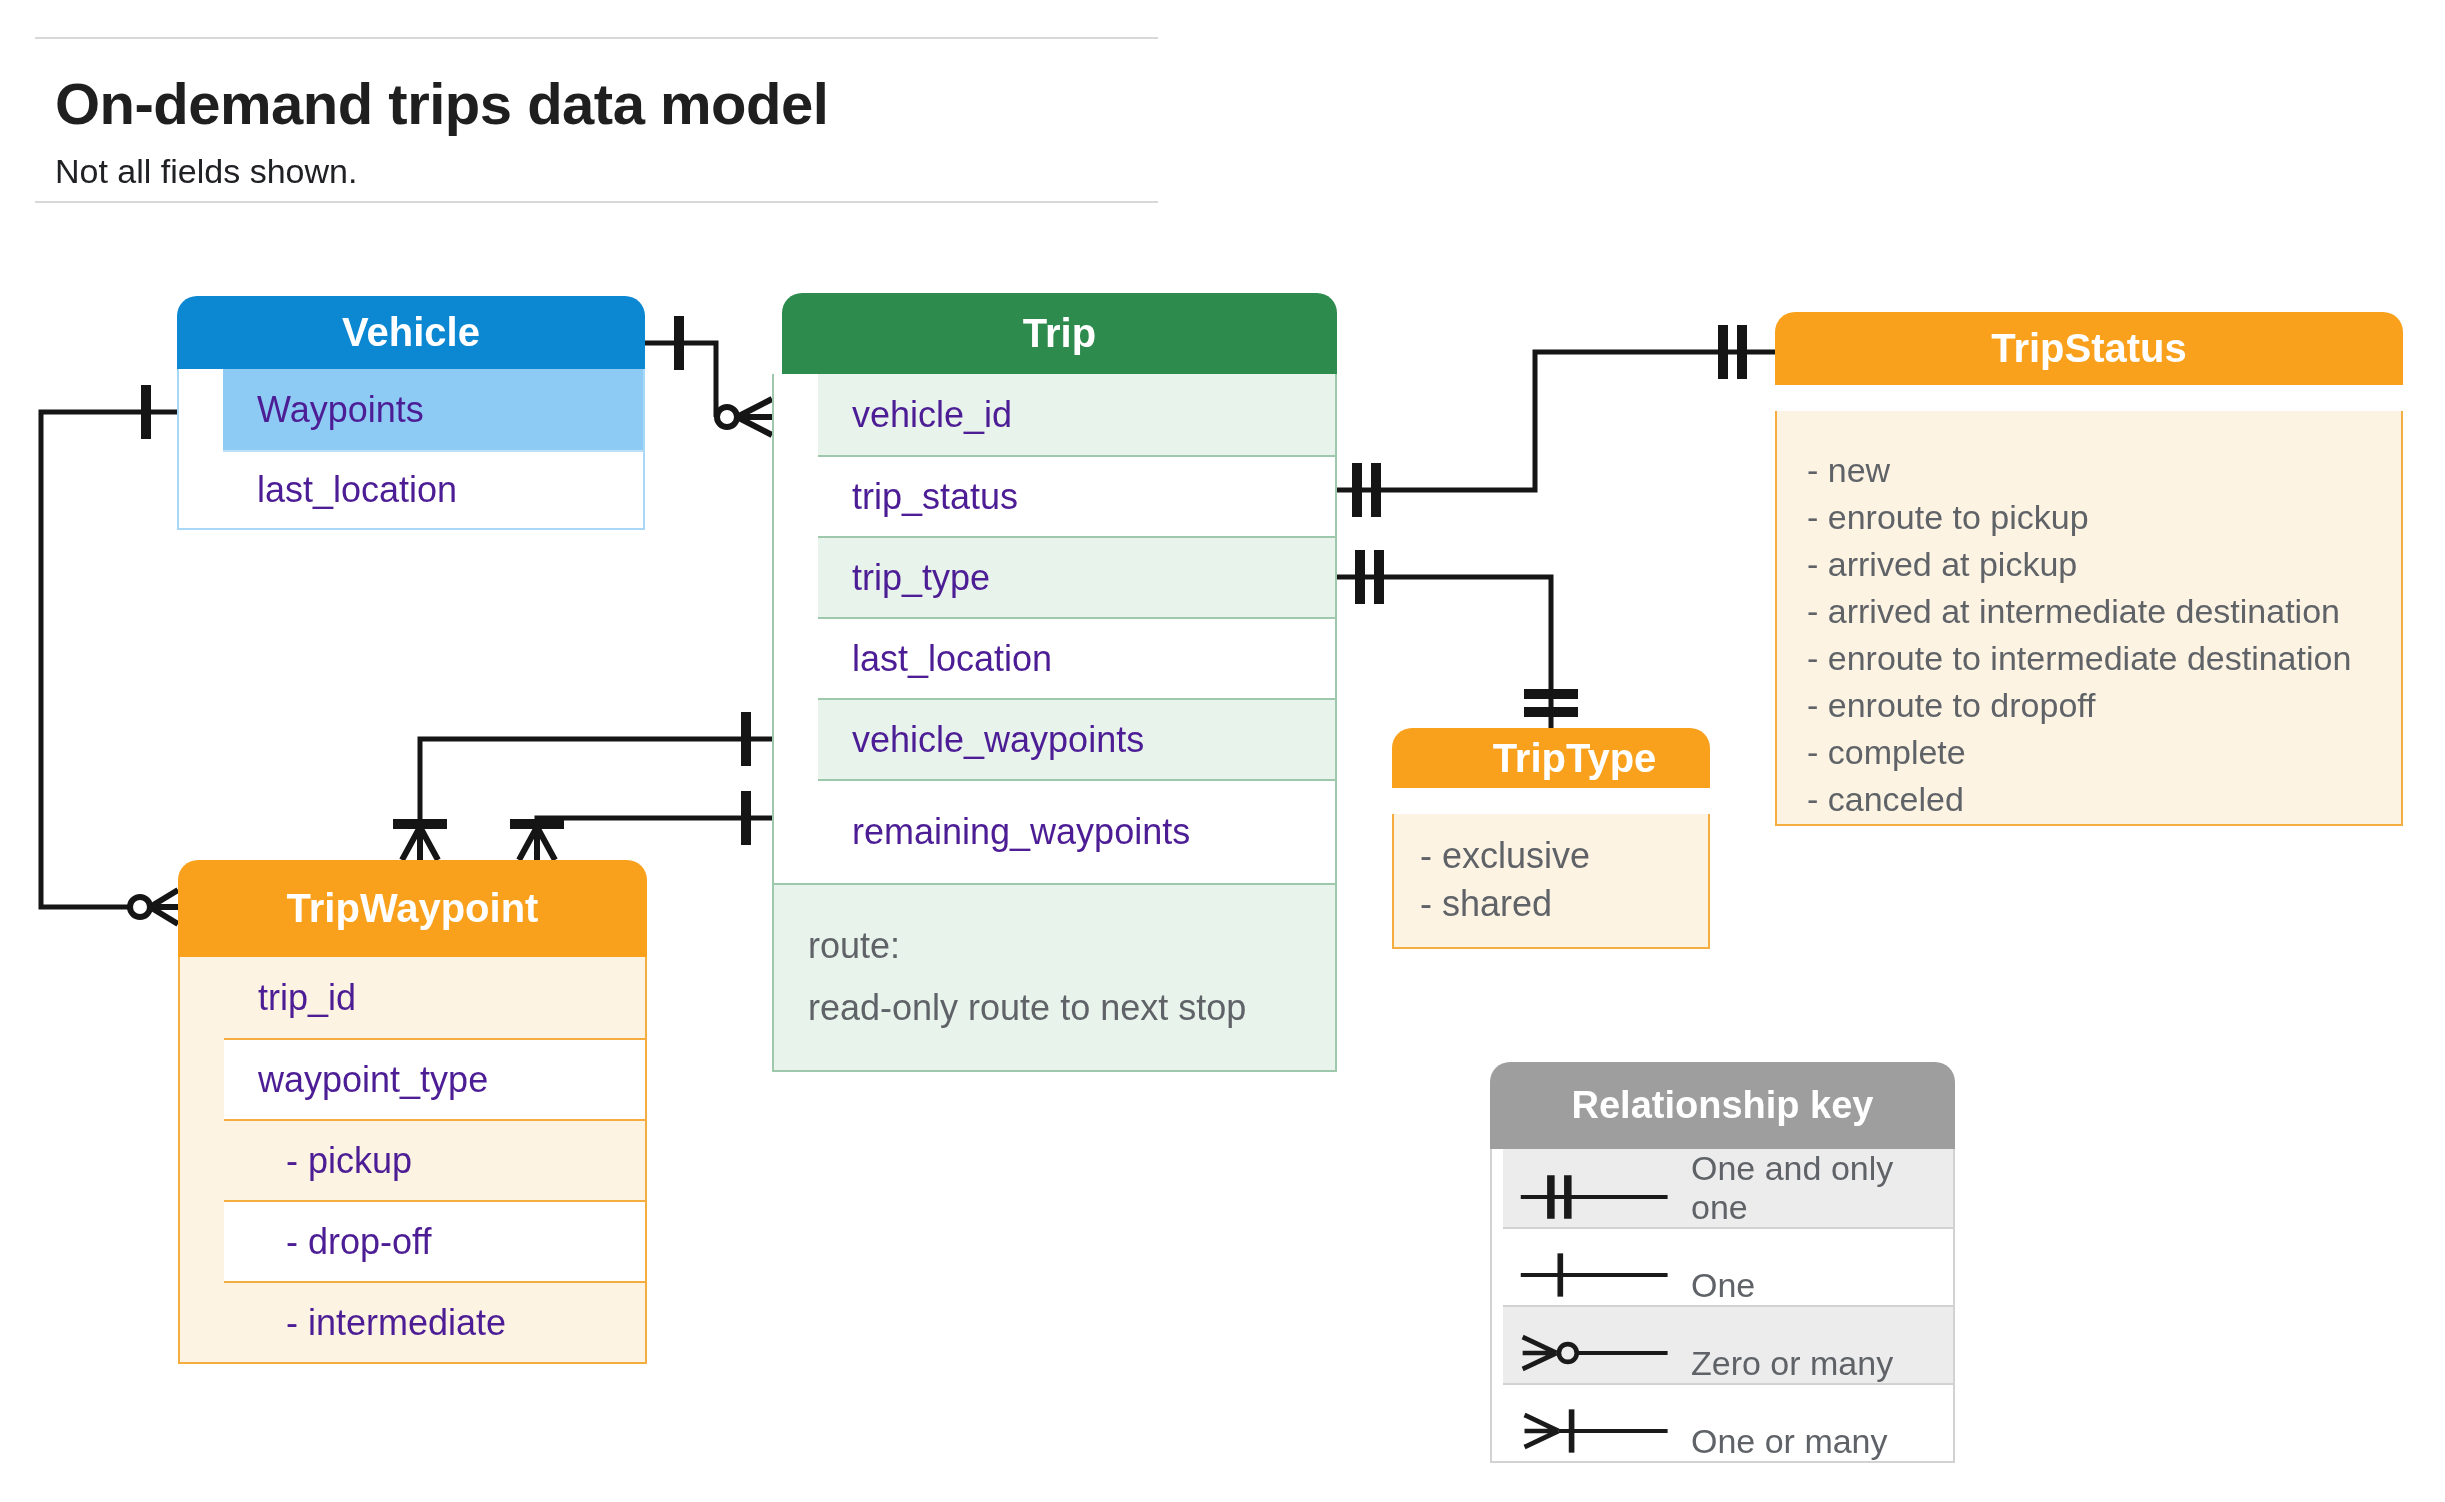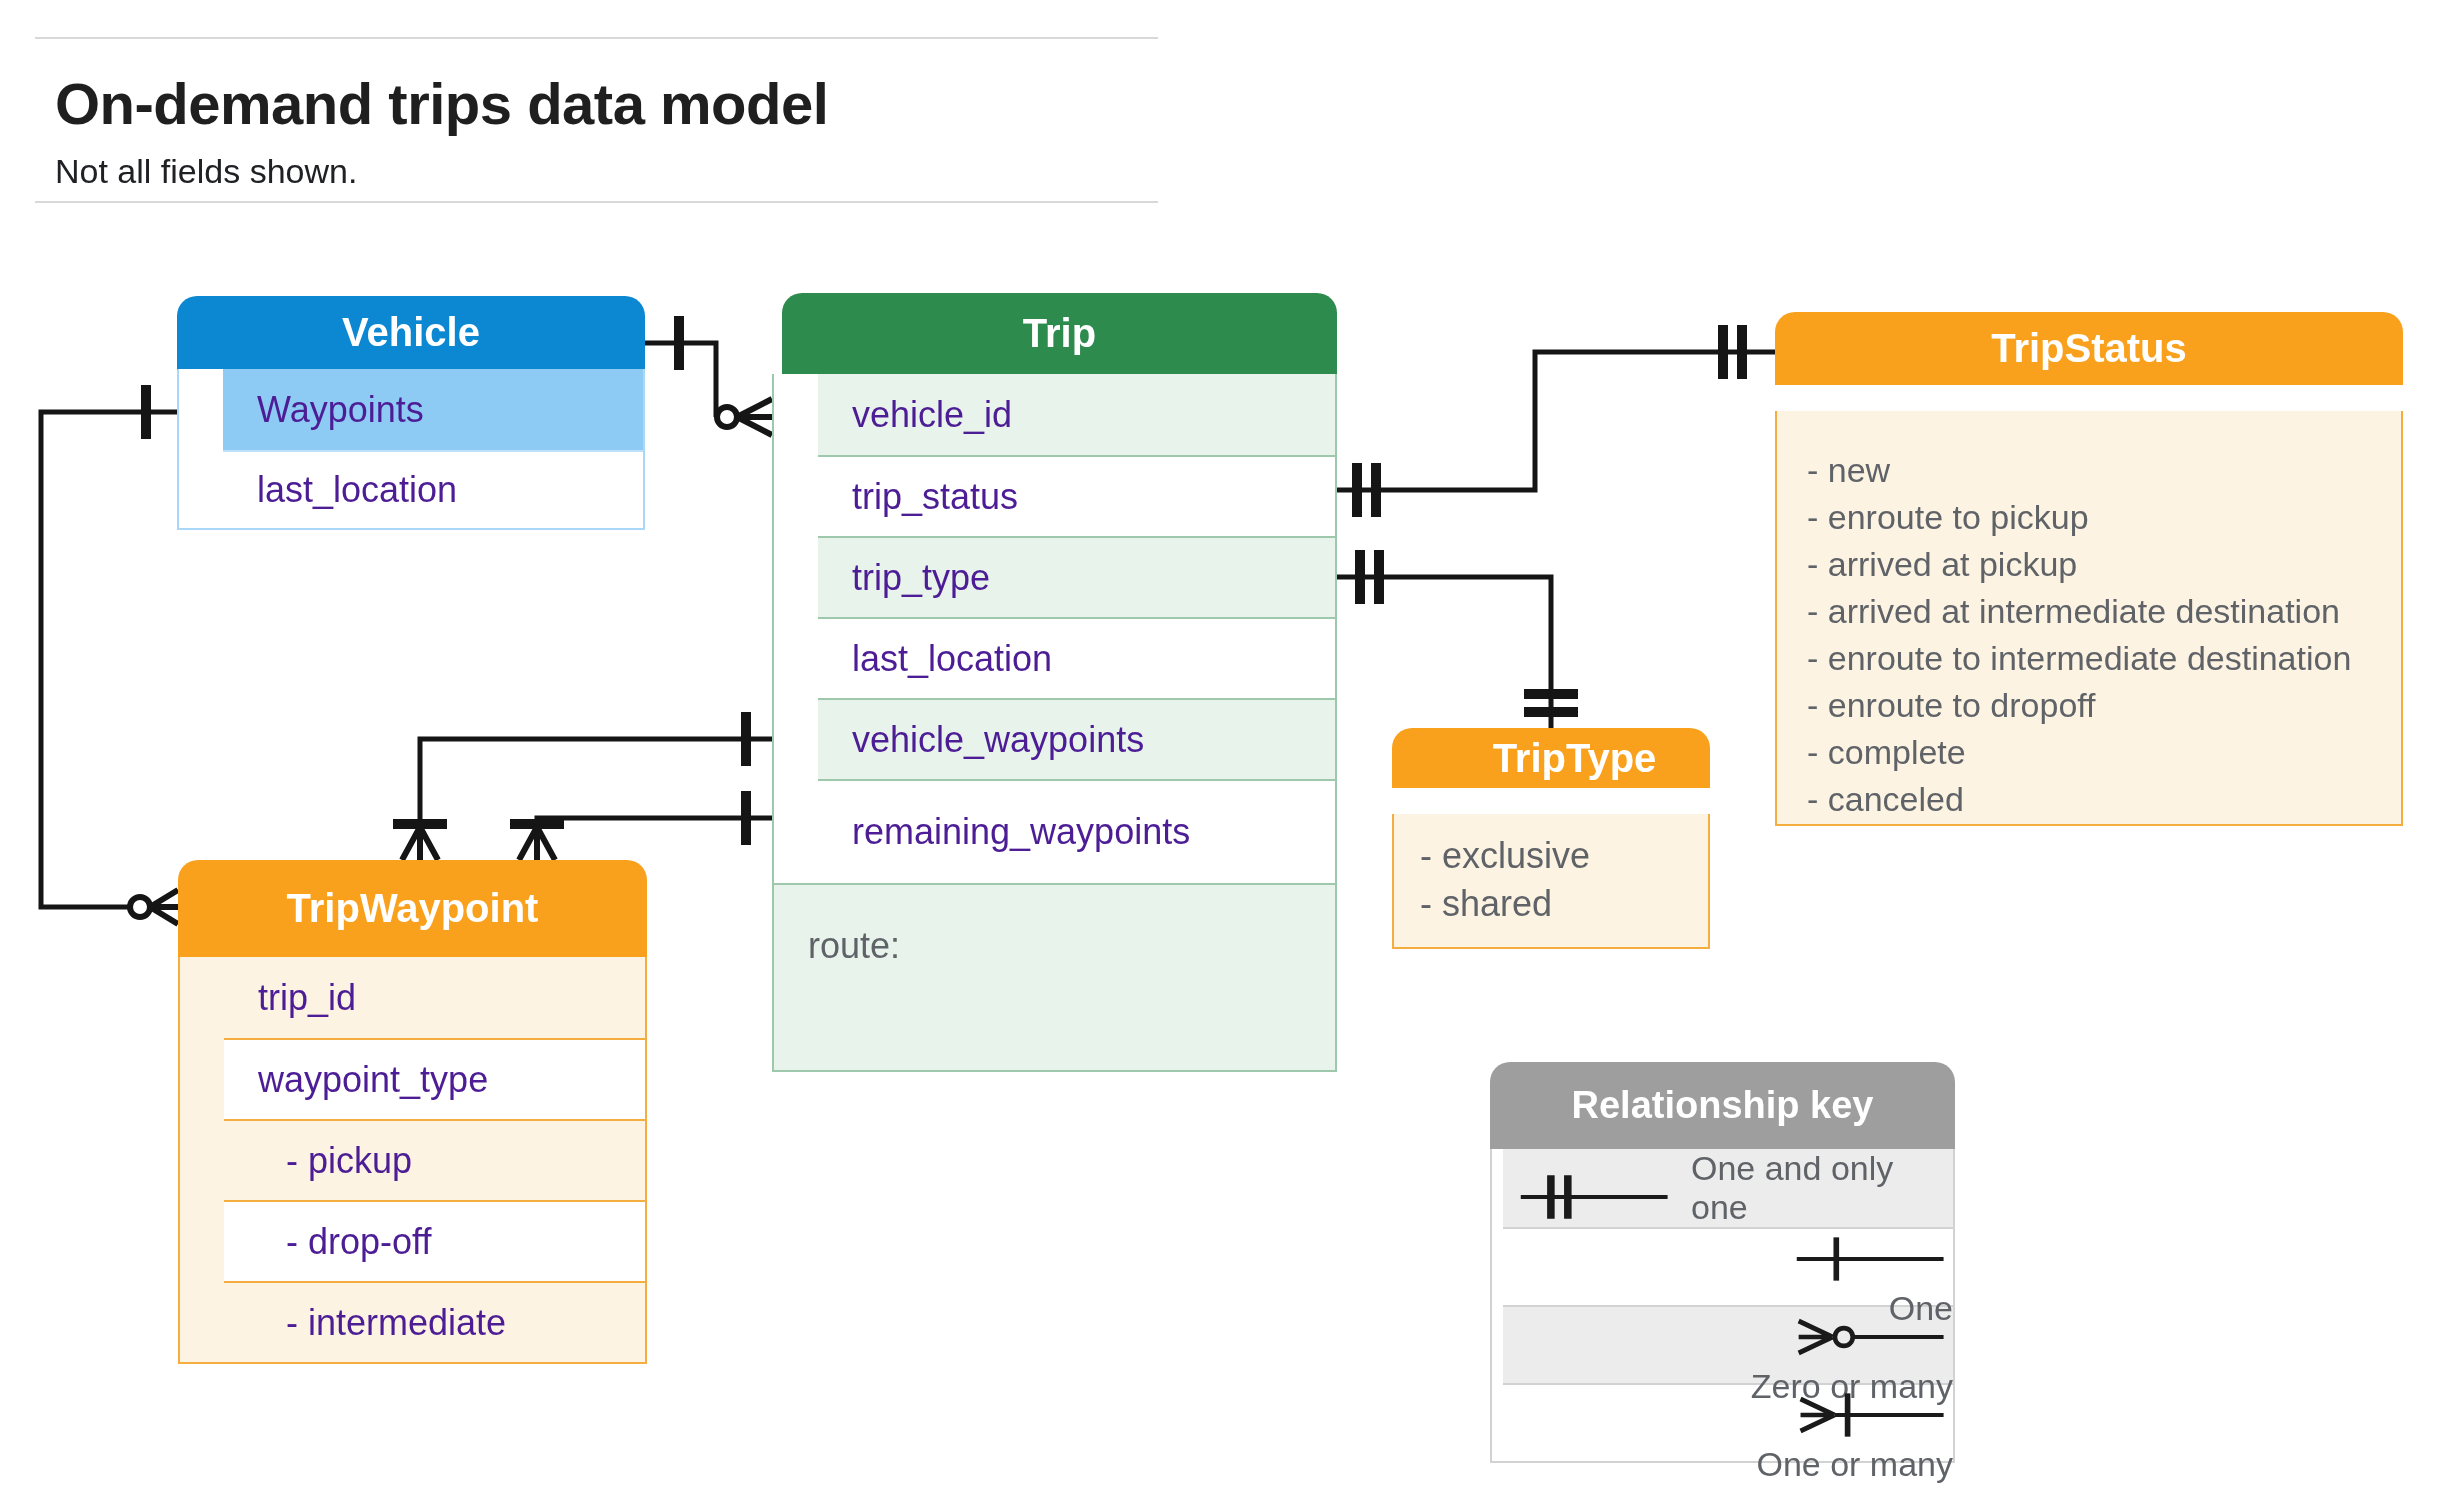--- a/index.html
+++ b/index.html
@@ -56,21 +56,21 @@
   .triptype .enum-list div{line-height:48px;font-size:36px;}
 
   
   .legend .ent-header{background:#9e9e9e;font-size:38px;}
   .legend .ent-body{border:2px solid #d2d2d2;border-top:none;}
   .legend-row{
     box-sizing:border-box;height:78px;display:flex;align-items:flex-end;
     background:#ffffff;padding-left:14px;margin-left:11px;
   }
   .legend-row.alt{background:#ececec;}
-  .legend-row + .legend-row{border-top:2px solid #d2d2d2;flex-direction:column;}
+  .legend-row + .legend-row{border-top:2px solid #d2d2d2;}
   .legend-label{font-size:34px;color:#5f6368;margin-left:14px;}
   .sym{flex:0 0 auto;}
 
   
   .wires{position:absolute;left:0;top:0;z-index:0;}
   .entity{z-index:1;}
   .wire{stroke:#151515;stroke-width:5;fill:none;}
   .tick{stroke:#151515;stroke-width:10;fill:none;}
   .prong{stroke:#151515;stroke-width:6;fill:none;}
   .ring{stroke:#151515;stroke-width:6;fill:#ffffff;}
@@ -141,20 +141,21 @@
     <div class="ent-header" style="height:81px;margin-left:10px;">Trip</div>
     <div class="ent-body">
       <div class="row alt" style="height:81px;">vehicle_id</div>
       <div class="row" style="height:81px;">trip_status</div>
       <div class="row alt" style="height:81px;">trip_type</div>
       <div class="row" style="height:81px;">last_location</div>
       <div class="row alt" style="height:81px;">vehicle_waypoints</div>
       <div class="row" style="height:104px;">remaining_waypoints</div>
       <div class="route-row" style="height:187px;">
         <div>route:</div>
+        <div>read-only route to next stop</div>
       </div>
     </div>
   </div>
 
   <div class="entity orange" style="left:1775px;top:312px;width:628px;">
     <div class="ent-header" style="height:73px;">TripStatus</div>
     <div class="ent-body enum-list" style="height:415px;padding-top:36px;">
       <div>- new</div>
       <div>- enroute to pickup</div>
       <div>- arrived at pickup</div>

